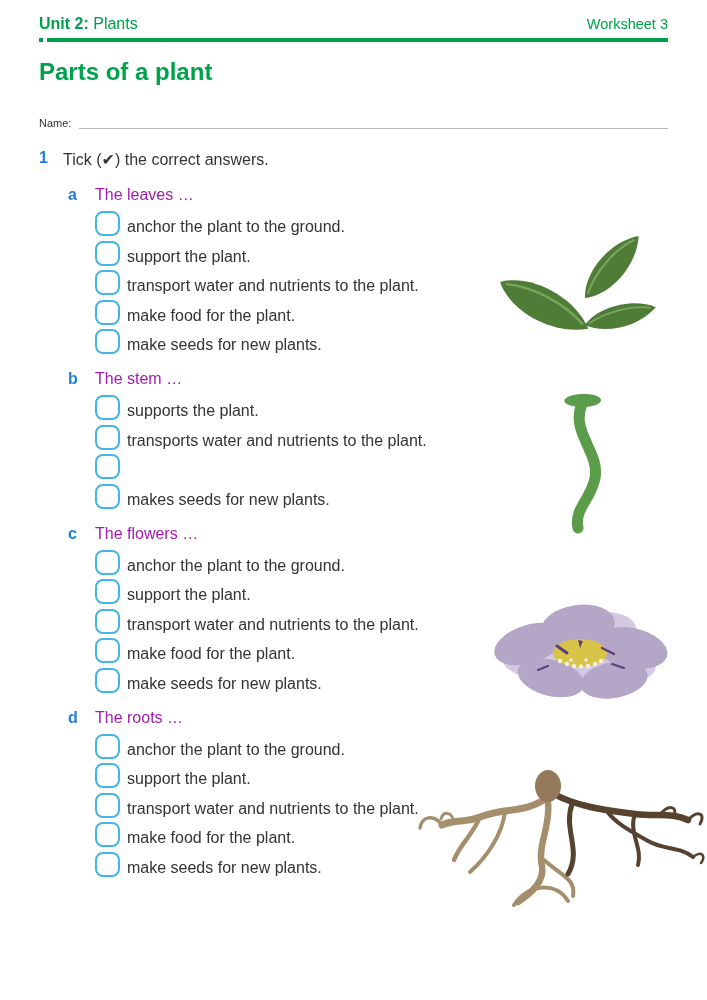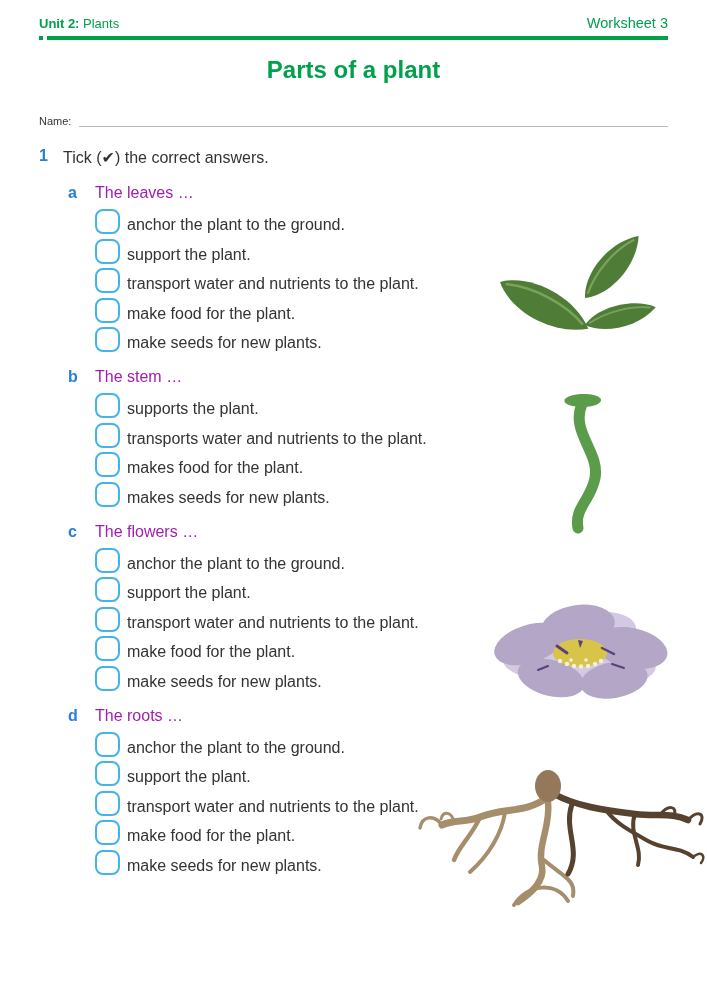--- a/index.html
+++ b/index.html
@@ -8,29 +8,29 @@
     width:707px;height:1000px;
     background:#ffffff;
     font-family:"Liberation Sans", sans-serif;
     color:#333;
     overflow:hidden;
     margin:0 auto;
   }
   .inner{padding:15px 39px 0 39px;}
   
   .hdr{display:flex;justify-content:space-between;align-items:baseline;}
-  .hdr .left{font-size:13px;color:var(--green);}
+  .hdr .left{font-size:16px;color:var(--green);}
   .hdr .left b{font-weight:bold;}
   .hdr .right{font-size:14.5px;color:var(--green);}
   .rule{display:flex;align-items:center;margin-top:5px;}
   .rule-dot{width:4px;height:4px;background:var(--green);}
   .rule-line{flex:1;height:4px;background:var(--green);margin-left:4px;}
   
   .title{
-    text-align:center;font-size:24px;font-weight:bold;color:var(--green);
+    text-align:left;font-size:24px;font-weight:bold;color:var(--green);
     margin-top:16px;
   }
   
   .name-row{display:flex;align-items:flex-end;margin-top:24px;}
   .name-label{font-size:11px;color:#333;}
   .name-line{flex:1;border-bottom:1.5px solid #b9b9b9;margin-left:8px;height:18px;}
   
   .question{display:flex;margin-top:20px;}
   .qnum{width:24px;font-size:16px;font-weight:bold;color:var(--blue);flex:none;}
   .qtext{font-size:16px;line-height:21px;color:#333;}
@@ -129,21 +129,20 @@
           <div class="opt">
             <span class="cb"></span>
             <span class="opt-label">supports the plant.</span>
           </div>
           <div class="opt">
             <span class="cb"></span>
             <span class="opt-label">transports water and nutrients to the plant.</span>
           </div>
           <div class="opt">
             <span class="cb"></span>
-            <span class="opt-label">makes food for the plant.</span>
           </div>
           <div class="opt">
             <span class="cb"></span>
             <span class="opt-label">makes seeds for new plants.</span>
           </div>
         </div>
       </div>
 
       <div class="section">
         <div class="sec-head">

